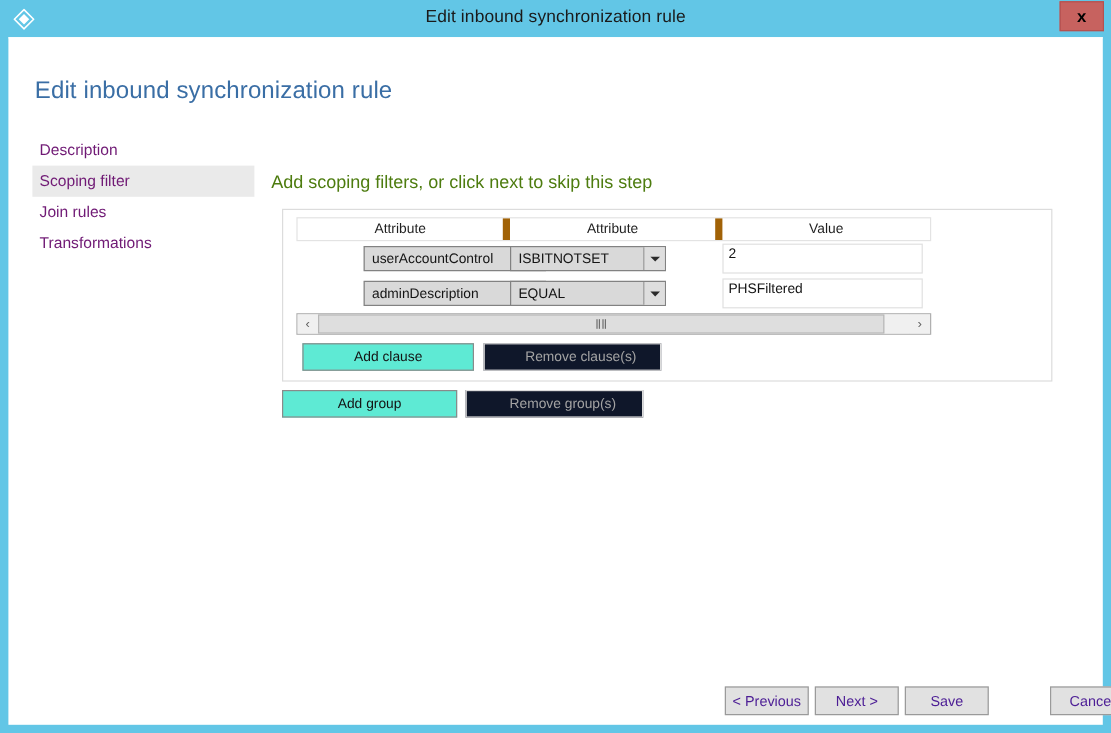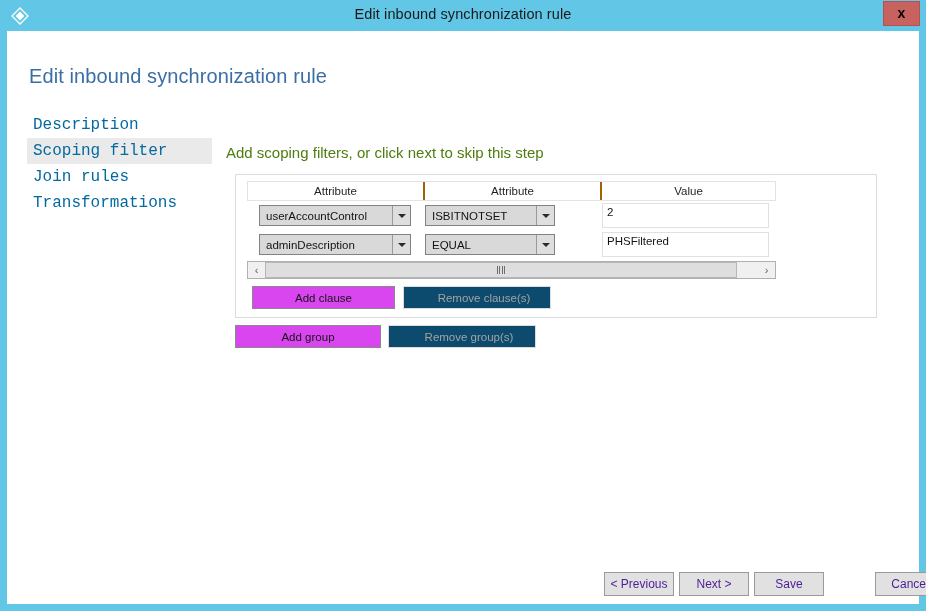--- a/index.html
+++ b/index.html
@@ -75,24 +75,23 @@
   #sidebar {
     position: absolute;
     left: 20px; top: 80px;
     width: 185px;
   }
   .nav-item {
     position: relative;
     height: 26px;
     line-height: 26px;
     padding-left: 6px;
-    font-size: 16px;
-    color: #0369a1;
-    cursor: pointer;
-    font-family: Liberation Mono, monospace;
+    font-size: 13px;
+    color: #701a75;
+    cursor: pointer;
   }
   .nav-item.selected { background: #eaeaea; }
 
   
   #step-heading {
     position: absolute;
     left: 219px; top: 112px;
     font-size: 15px;
     color: #4d7c0f;
   }
@@ -115,21 +114,21 @@
     display: flex;
     height: 20px;
     border: 1px solid #e3e3e3;
     background: #ffffff;
   }
   .th {
     font-size: 11.5px;
     color: #1f1f1f;
     text-align: center;
     line-height: 18px;
-    border-right: 2px solid #a16207;
+    border-right: 6px solid #a16207;
   }
   .th:last-child { border-right: none; }
   .th.attr { width: 177px; }
   .th.oper { width: 177px; }
   .th.val  { width: 173px; }
 
   .clause-row {
     display: flex;
     height: 29px;
     align-items: center;
@@ -160,21 +159,21 @@
     align-items: center;
     justify-content: center;
   }
   .arrow-glyph {
     width: 0; height: 0;
     border-left: 4px solid transparent;
     border-right: 4px solid transparent;
     border-top: 4px solid #2b2b2b;
   }
   .cell-attr { width: 177px; padding-left: 12px; }
-  .cell-attr .combo { width: 152px; }
+  .cell-attr .combo { width: 152px; margin-left: 44px; }
   .cell-oper { width: 177px; padding-left: 1px; }
   .cell-oper .combo { width: 130px; }
   .cell-val  { width: 173px; padding-left: 1px; }
   .valbox {
     width: 167px; height: 25px;
     background: #ffffff;
     border: 1px solid #e0e0e0;
     font-size: 11.5px;
     color: #141414;
     padding: 2px 0 0 4px;
@@ -215,30 +214,30 @@
   #sb-grip {
     width: 8px; height: 8px;
     display: flex; justify-content: space-between;
   }
   #sb-grip i {
     display: block; width: 1px; height: 8px; background: #6e6e6e;
   }
 
   
   .btn {
-    background: #d946ef;
+    background: #5eead4;
     border: 1px solid #8a8a8a;
     font-size: 11.5px;
     color: #141414;
     text-align: center;
     cursor: pointer;
     font-family: "Liberation Sans", sans-serif;
   }
   .btn.disabled {
-    background: #0c4a6e;
+    background: #0f172a;
     border: 1px solid #dcdcdc;
     color: #a3a3a3;
     cursor: default;
     padding-left: 20px;
   }
   #btn-add-clause {
     position: absolute;
     left: 16px; top: 111px;
     width: 143px; height: 23px;
   }

